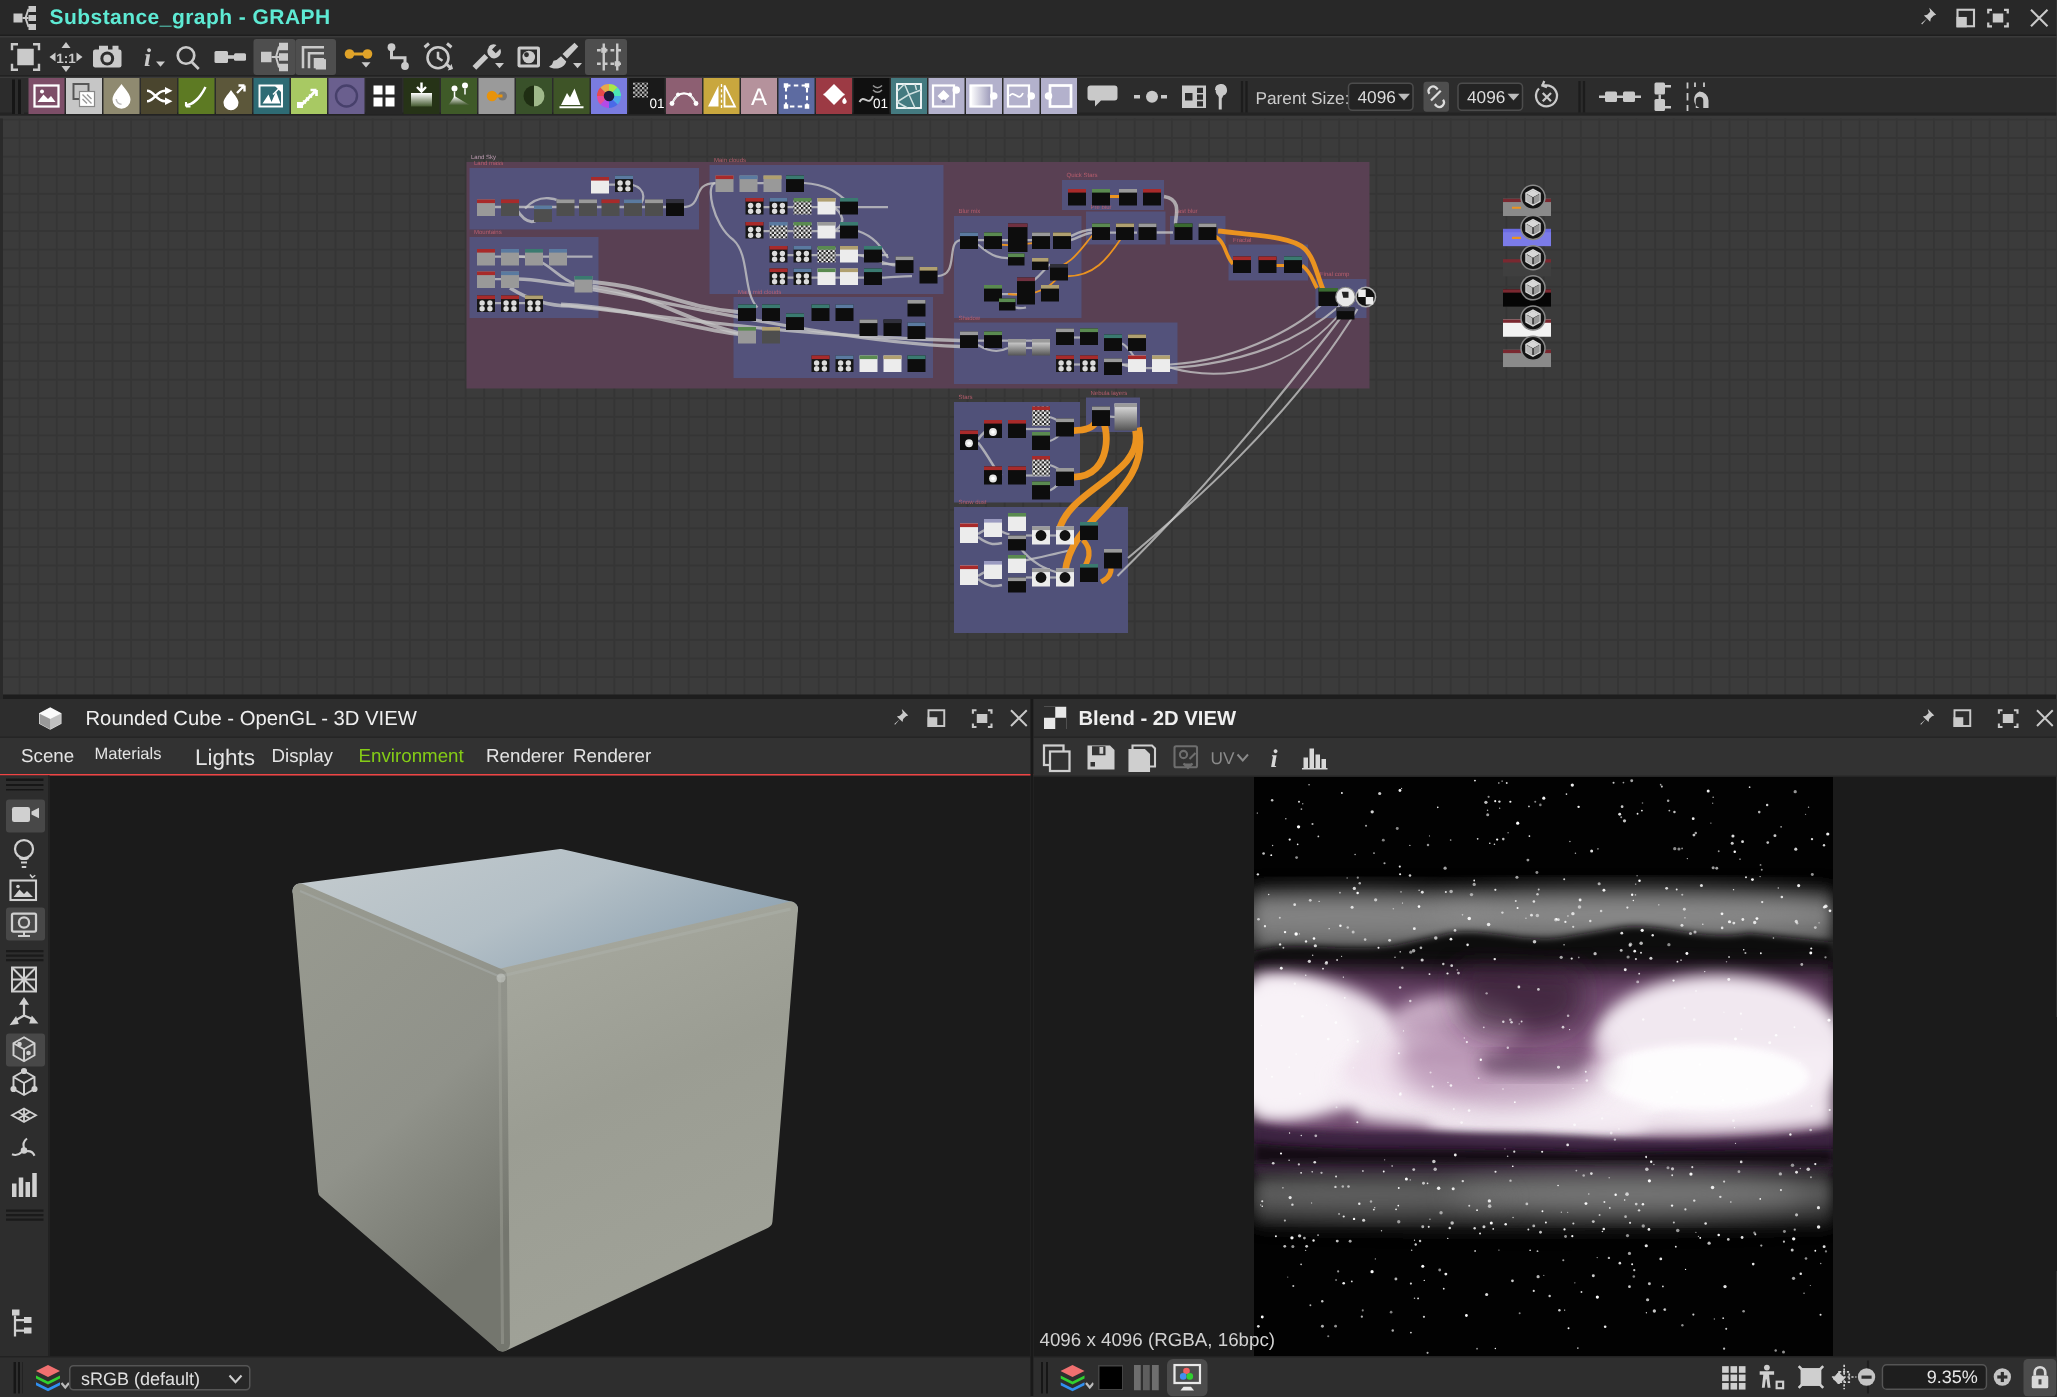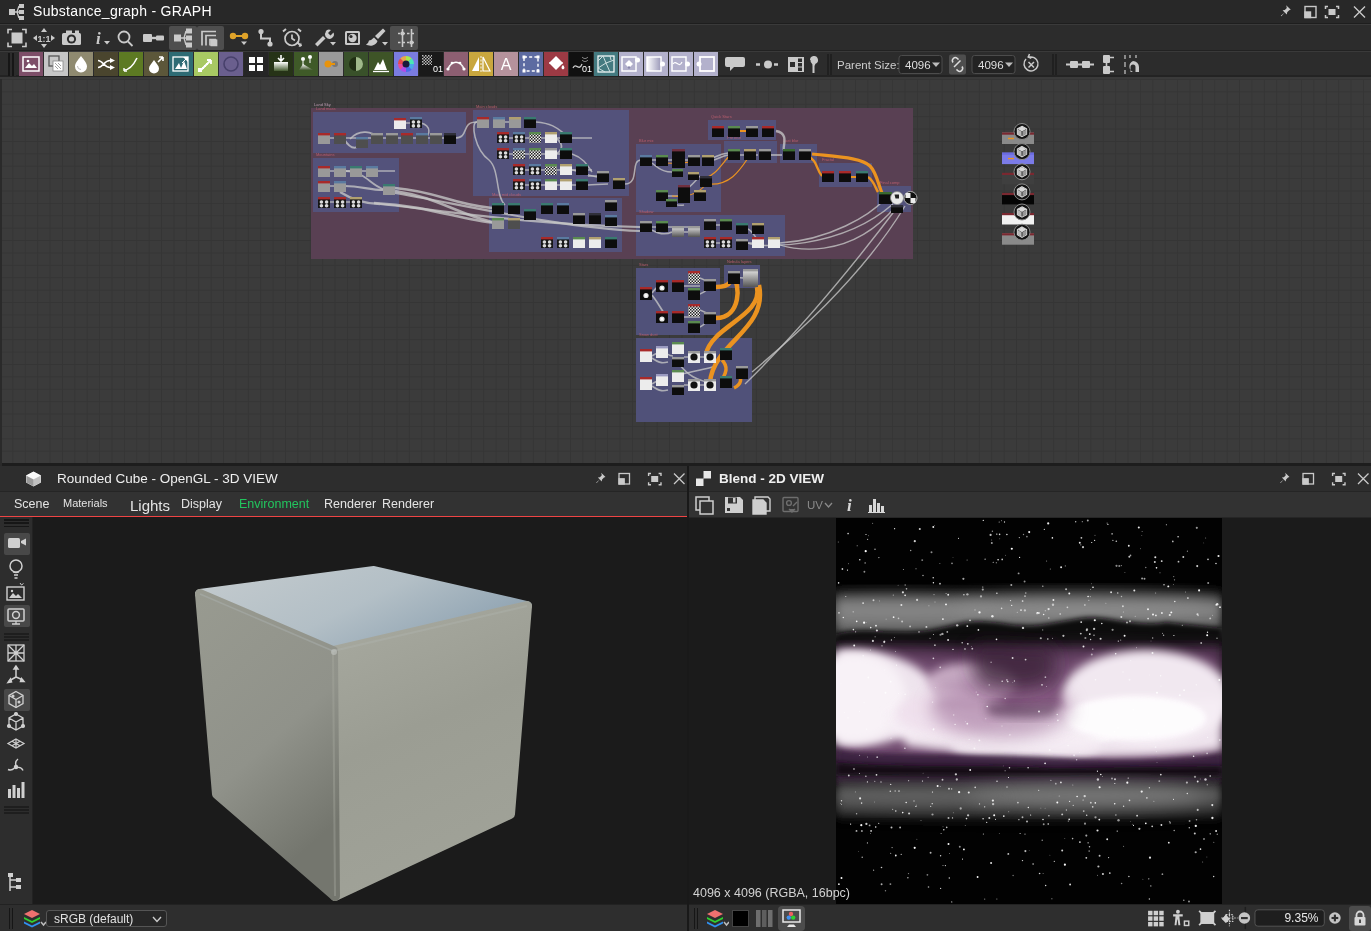--- a/index.html
+++ b/index.html
@@ -8,21 +8,21 @@
 <body>
 <div id="app">
     <div class="abs" style="left:0;top:0;width:1371px;height:24px;background:#282828;border-bottom:1px solid #1e1e1e">
       <svg class="abs" style="left:8px;top:4px" width="18" height="16" viewBox="0 0 18 16">
         <rect x="1" y="5" width="6" height="6" fill="#c8c8c8"></rect>
         <rect x="11" y="0" width="5" height="4" fill="#c8c8c8"></rect>
         <rect x="11" y="6" width="5" height="4" fill="#c8c8c8"></rect>
         <rect x="11" y="12" width="5" height="4" fill="#c8c8c8"></rect>
         <path d="M7 8 H9 M9 8 L11 2 M9 8 H11 M9 8 L11 14" stroke="#c8c8c8" stroke-width="1.3" fill="none"></path>
       </svg>
-      <div class="abs" style="left:33px;top:3px;font-size:14px;font-weight:normal;color:#ffffff;letter-spacing:0.3px">Substance_graph - GRAPH</div>
+      <div class="abs" style="left:33px;top:3px;font-size:14px;font-weight:bold;color:#5eead4;letter-spacing:0.3px">Substance_graph - GRAPH</div>
       <svg class="abs" style="left:1278px;top:4px" width="90" height="16" viewBox="0 0 90 16">
         <g fill="#c9c9c9" stroke="none">
           <path d="M8.2 1.2 l4.6 4.6 -1.6 .5 -2 2 -.4 2.2 -2.1-2.1 -3.3 3.9 -.6-.6 3.9-3.3 -2.1-2.1 2.2-.4 2-2z"></path>
         </g>
         <g stroke="#c9c9c9" stroke-width="1.4" fill="none">
           <rect x="27" y="2.5" width="11" height="11"></rect>
           <rect x="27" y="8" width="5.5" height="5.5" fill="#c9c9c9"></rect>
         </g>
         <g stroke="#c9c9c9" stroke-width="1.5" fill="none">
           <path d="M50 2.5 h-2.5 v2.5 M58 2.5 h2.5 v2.5 M50 13.5 h-2.5 v-2.5 M58 13.5 h2.5 v-2.5"></path>
@@ -991,21 +991,21 @@
           <g stroke="#c9c9c9" stroke-width="1.3">
             <path d="M80 1.5 l10.5 10.5 M90.5 1.5 l-10.5 10.5"></path>
           </g>
         </svg>
       </div>
       <div class="abs" style="left:0;top:26px;width:759px;height:25px;background:#323232;border-bottom:1px solid #ef4444">
         <div class="abs" style="left:14px;top:5px;font-size:12.5px;color:#e4e4e4">Scene</div>
         <div class="abs" style="left:63px;top:5px;font-size:11px;color:#e4e4e4">Materials</div>
         <div class="abs" style="left:130px;top:5px;font-size:15px;color:#e4e4e4">Lights</div>
         <div class="abs" style="left:181px;top:5px;font-size:12.5px;color:#e4e4e4">Display</div>
-        <div class="abs" style="left:239px;top:5px;font-size:12.5px;color:#22c55e">Environment</div>
+        <div class="abs" style="left:239px;top:5px;font-size:12.5px;color:#84cc16">Environment</div>
         <div class="abs" style="left:324px;top:5px;font-size:12.5px;color:#e4e4e4">Renderer</div>
         <div class="abs" style="left:382px;top:5px;font-size:12.5px;color:#e4e4e4">Renderer</div>
       </div>
       <div class="abs" style="left:0;top:51px;width:33px;height:387px;background:#2d2d2d;border-right:1px solid #222"><div class="abs" style="left:4px;top:2px;width:25px;height:8px;background:repeating-linear-gradient(#161616 0 1.5px,#2d2d2d 1.5px 3.5px)"></div><svg width="33" height="387" viewBox="0 0 33 387">
           <rect x="4" y="16" width="26" height="22" rx="2" fill="#484848"></rect>
           <g fill="#d0d0d0">
             <rect x="8" y="21" width="12" height="10" rx="1.5"></rect>
             <path d="M21 24 l5-2.5 v7 l-5-2.5z"></path>
           </g>
           <g fill="none" stroke="#d0d0d0" stroke-width="1.5">

